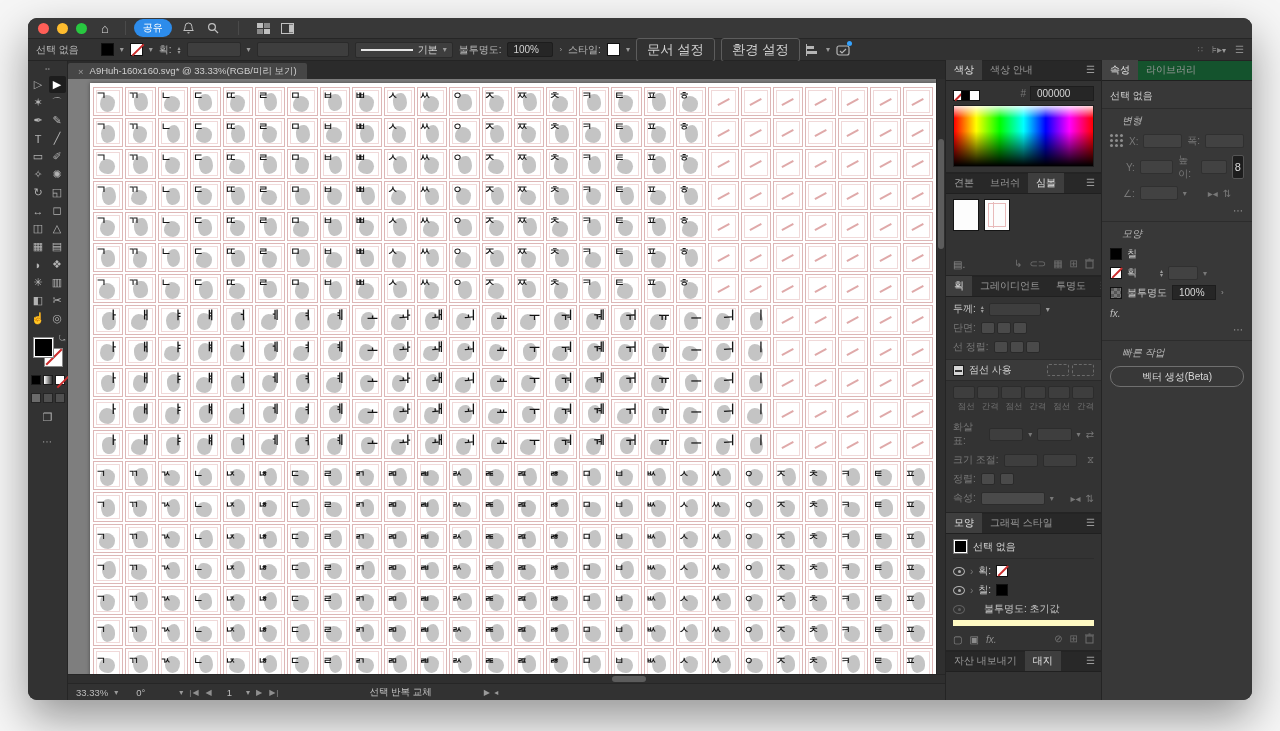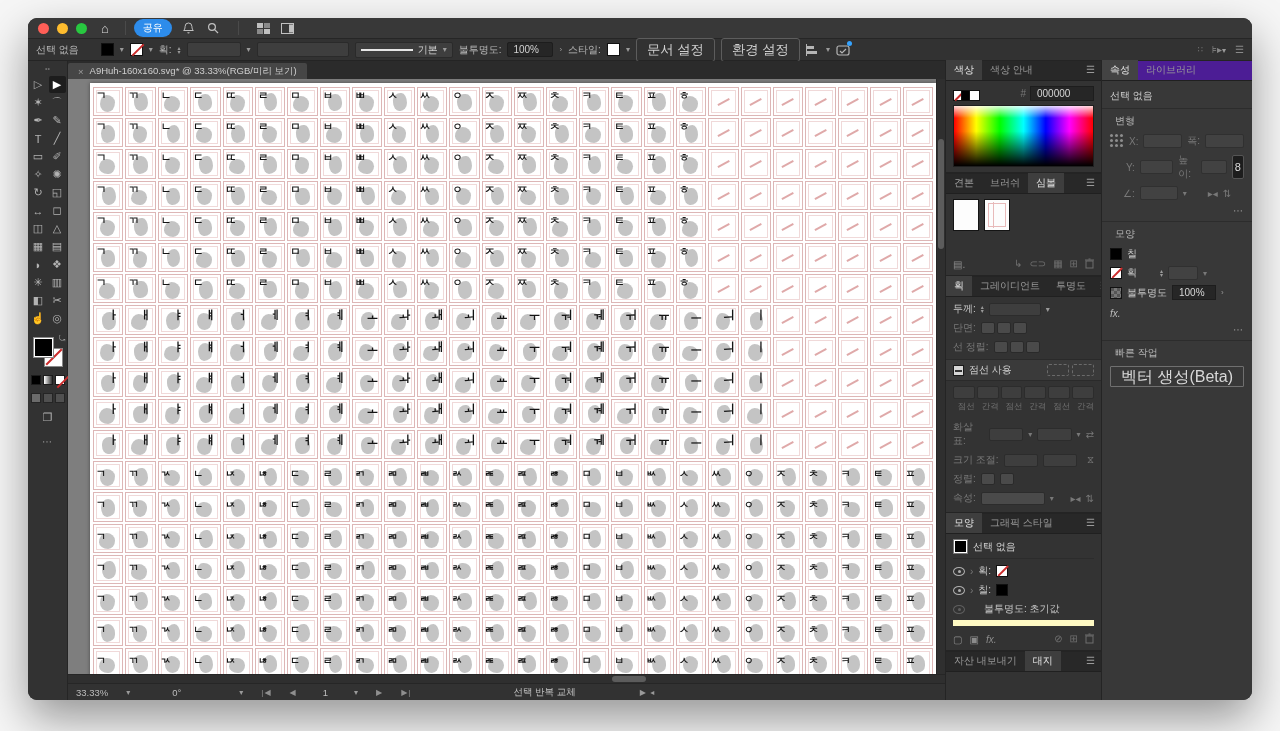--- a/index.html
+++ b/index.html
@@ -72,21 +72,21 @@
   .b3 { left:25%; top:22%; width:50%; height:64%; border-radius:55% 50% 60% 45%/50% 55% 45% 60%; }
   .cell .ch { position:absolute; color:#141414; font-weight:bold; font-size:10.5px; line-height:1; }
   .cell.cons .ch { left:2px; top:2px; }
   .cell.vowel .ch { right:3px; top:3px; font-size:12px; }
   .cell.final .ch { left:2px; top:7px; font-size:10px; }
   .cell.empty::after { content:""; position:absolute; left:26%; top:48%; width:46%; height:1.5px; background:#dfa9a9; transform:rotate(-28deg); }
   .vscroll { position:absolute; right:0; top:0; bottom:0; width:9px; background:#2f2f2f; border-left:1px solid #262626; }
   .vscroll .thumb { position:absolute; left:1px; right:1px; top:60px; height:110px; background:#5c5c5c; border-radius:4px; }
   .hscroll { height:9px; background:#2f2f2f; border-top:1px solid #262626; position:relative; flex:none; }
   .hscroll .thumb { position:absolute; top:1px; bottom:1px; left:62%; width:34px; background:#5c5c5c; border-radius:4px; }
-  .statusbar { height:17px; background:#323232; border-top:1px solid #262626; display:flex; align-items:center; gap:18px; padding:0 8px; flex:none; color:#bdbdbd; font-size:9.5px; }
+  .statusbar { height:17px; background:#323232; border-top:1px solid #262626; display:flex; align-items:center; gap:6px; padding:0 8px; flex:none; color:#bdbdbd; font-size:9.5px; }
   .sb-nav { color:#8f8f8f; font-size:8px; letter-spacing:1px; }
   .sb-status { margin-left:84px; color:#c4c4c4; }
   .sb-arrows { margin-left:46px; color:#9a9a9a; font-size:8px; }
 
   
   .panelcol1 { width:156px; background:#333333; border-left:1px solid #242424; flex:none; display:flex; flex-direction:column; }
   .panelcol2 { width:151px; background:#383838; border-left:1px solid #242424; flex:none; display:flex; flex-direction:column; }
   .panel { border-bottom:2px solid #242424; }
   .ptabs { display:flex; align-items:flex-end; background:#282828; height:20px; border-bottom:1px solid #202020; }
   .ptab { padding:0 8px; line-height:20px; color:#9a9a9a; white-space:nowrap; }
@@ -125,23 +125,23 @@
   .eye::after { content:""; position:absolute; left:3.5px; top:2px; width:3px; height:3px; background:#b0b0b0; border-radius:50%; }
   .eye.dim2 { opacity:.35; }
   .ap-thumb { width:15px; height:15px; background:#000; border:1px solid #777; box-shadow:inset 0 0 0 1px #fff; }
   .sw-s { width:12px; height:12px; border:1px solid #111; background:#000; position:relative; display:inline-block; }
   .sw-s.none { background:#fff; }
   .sw-s.none::after { content:""; position:absolute; left:-1px; top:4px; width:14px; height:1.5px; background:#cc2c2c; transform:rotate(-45deg); }
   .sw-s.dotted { background:#555; background-image:linear-gradient(45deg,#777 25%,transparent 25%,transparent 75%,#777 75%),linear-gradient(45deg,#777 25%,transparent 25%,transparent 75%,#777 75%); background-size:6px 6px; background-position:0 0,3px 3px; }
   .refgrid { display:grid; grid-template-columns:repeat(3,4px); grid-template-rows:repeat(3,4px); gap:1px; }
   .refgrid i { background:#8d8d8d; width:3px; height:3px; border-radius:50%; }
   .linkbox { width:15px; height:24px; background:#1d1d1d; border:1px solid #555; border-radius:2px; color:#dcdcdc; display:flex; align-items:center; justify-content:center; font-size:11px; }
-  .genbtn { width:100%; border:1px solid #707070; border-radius:1px; background:transparent; color:#d8d8d8; height:21px; font-size:16px; }
+  .genbtn { width:100%; border:1px solid #707070; border-radius:10px; background:transparent; color:#d8d8d8; height:21px; font-size:10px; }
   .flex1 { flex:1; }
-  .sec-title { color:#b5b5b5; margin:4px 5px 6px; }
+  .sec-title { color:#b5b5b5; margin:4px 12px 6px;font-style:italic; }
   .more { color:#9a9a9a; text-align:right; letter-spacing:1px; }
   .hr { border-top:1px solid #2c2c2c; margin:5px -8px; }
   .pc2-body { padding:4px 8px; }
   .field2 { background:#424242; border:1px solid #303030; border-radius:2px; width:42px; height:14px; }
   .opacity-box { background:#262626; border:1px solid #1d1d1d; color:#d6d6d6; padding:1px 6px; height:15px; min-width:44px; }
 </style>
 </head>
 <body>
 
 <div class="window">
@@ -2273,21 +2273,21 @@
         <div class="ptabs">
           <span class="ptab">자산 내보내기</span>
           <span class="ptab active">대지</span>
           <span class="pmenu">☰</span>
         </div>
 
       </div>
     </div>
 
     <div class="panelcol2">
-      <div class="ptabs" style="background:#4c1d95">
+      <div class="ptabs" style="background:#14532d">
         <span class="ptab active" style="background:#434343">속성</span>
         <span class="ptab">라이브러리</span>
       </div>
       <div class="pc2-body">
         <div class="row" style="margin:4px 0 2px">
             <span style="color:#cfcfcf">선택 없음</span>
           </div>
         <div class="hr"></div>
         <div class="sec-title">변형</div>
         <div class="row">

